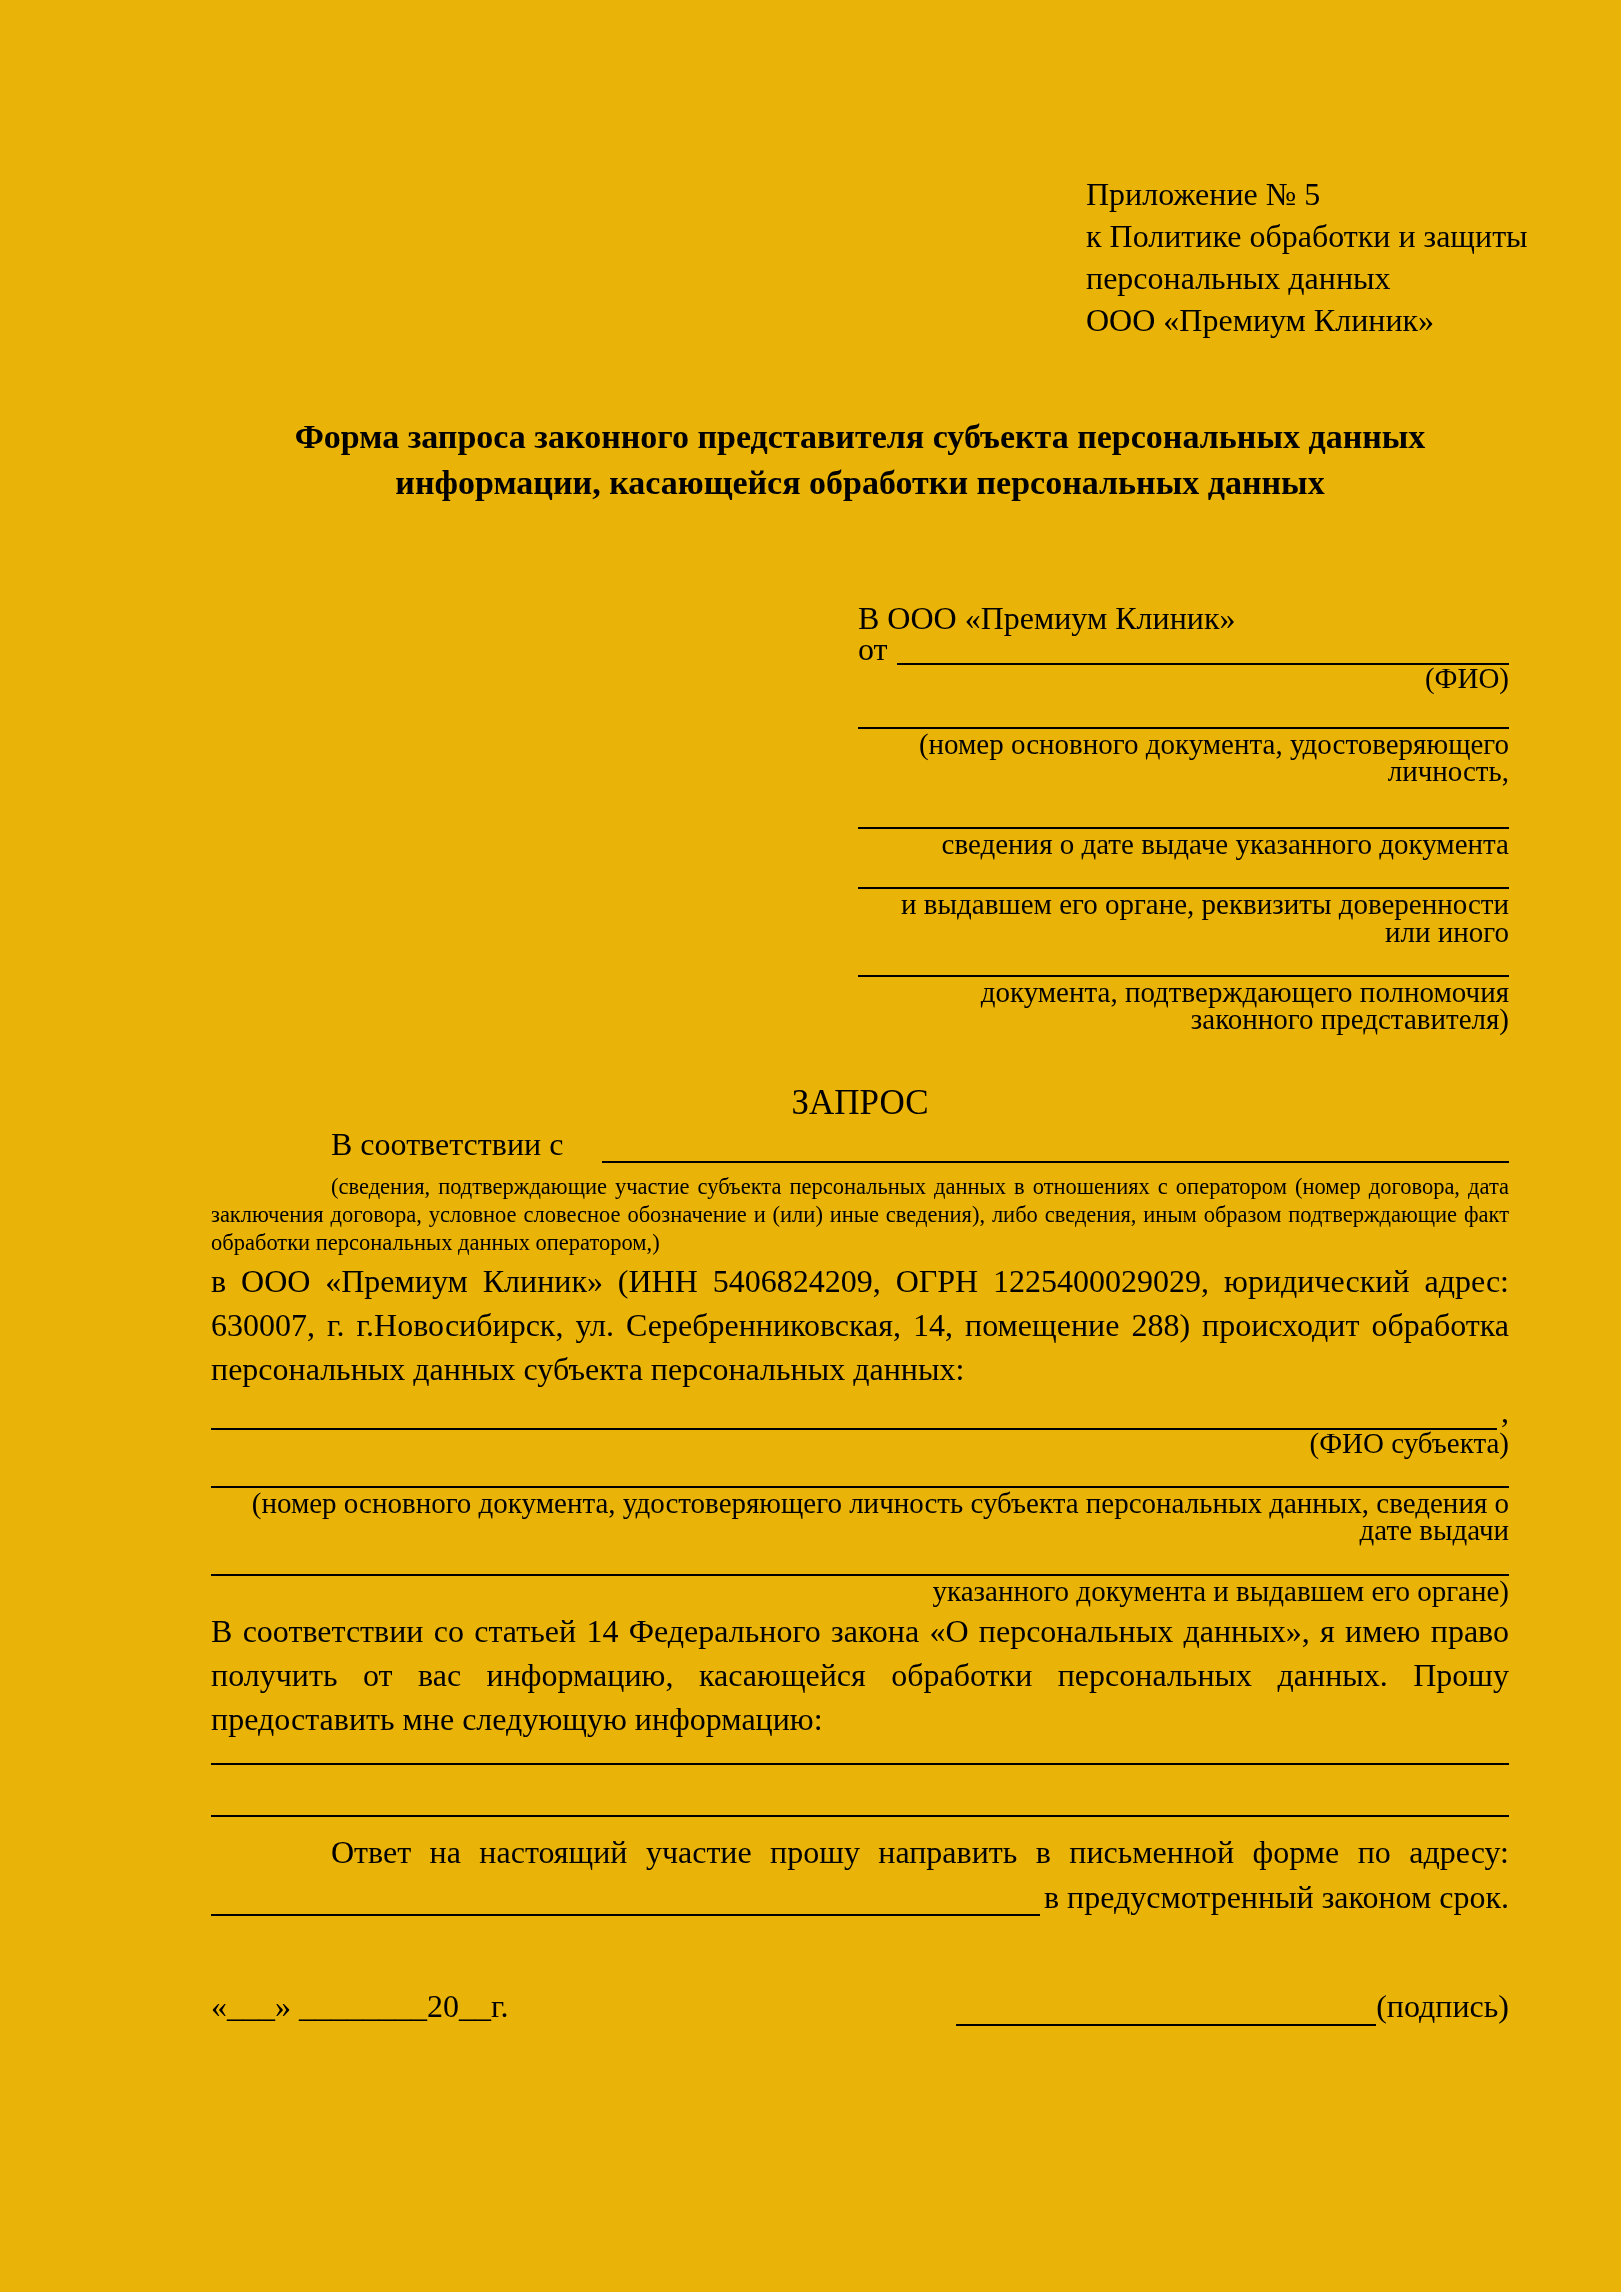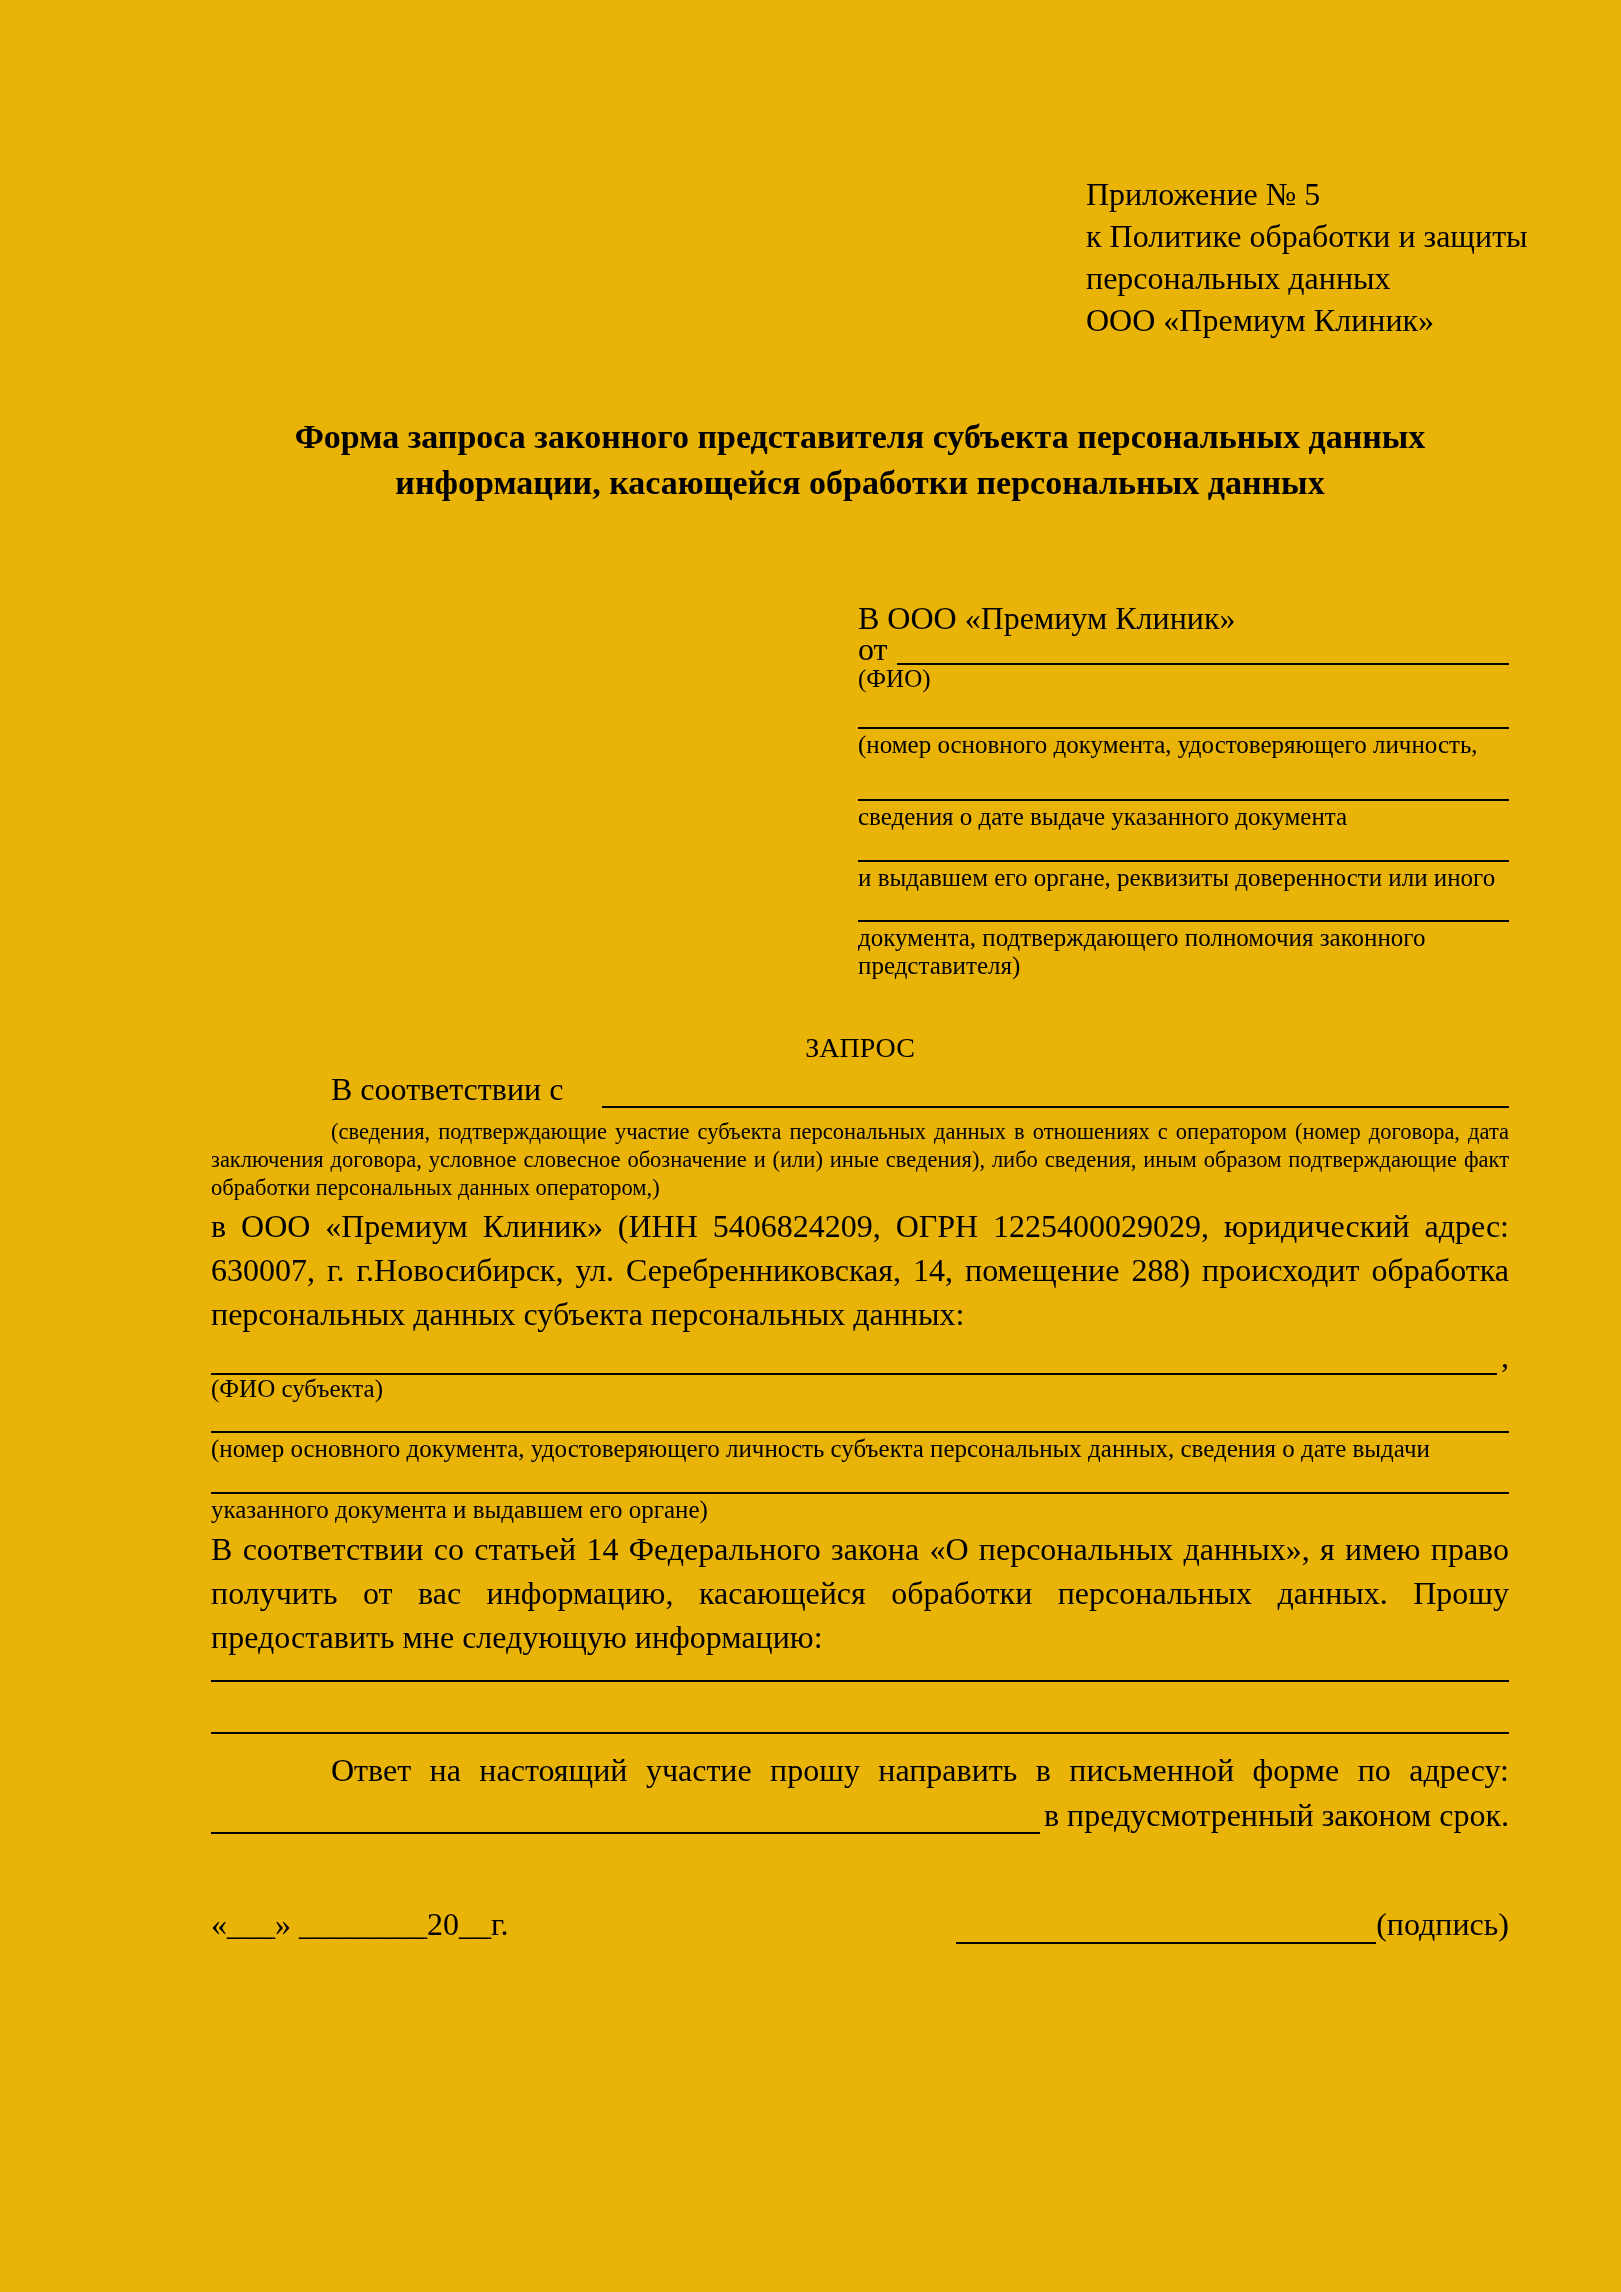--- a/index.html
+++ b/index.html
@@ -37,34 +37,34 @@
     margin-top:92px;
     margin-left:647px;
     width:651px;
   }
   .addr-to { font-size:32px; line-height:41px; }
   .flex-row { display:flex; align-items:flex-end; }
   .from-row { height:25.5px; font-size:32px; line-height:32px;justify-content:flex-end; }
   .from-label { padding-right:9.8px; }
   .fill { flex:1 1 auto; border-bottom:2px solid #000; }
   .cap {
-    font-size:25px;
+    font-size:29px;
     line-height:27.4px;
-    text-align:left;
+    text-align:right;
   }
   .cap-pad { margin-top:2px; }
   .blank { border-bottom:2px solid #000; }
   .bg1 { height:37px; }
   .bg2 { height:43px; }
   .bg3 { height:31px; }
   
   .h-zapros {
     margin-top:47px;
     text-align:center;
-    font-size:28px;
+    font-size:35px;
     line-height:43px;
   }
   .intro-row {
     height:39px;
     font-size:32px;
     padding-left:120px;
     gap:27px;
   }
   .intro-label { padding-right:11.8px; white-space:nowrap; }
   .small-para {

